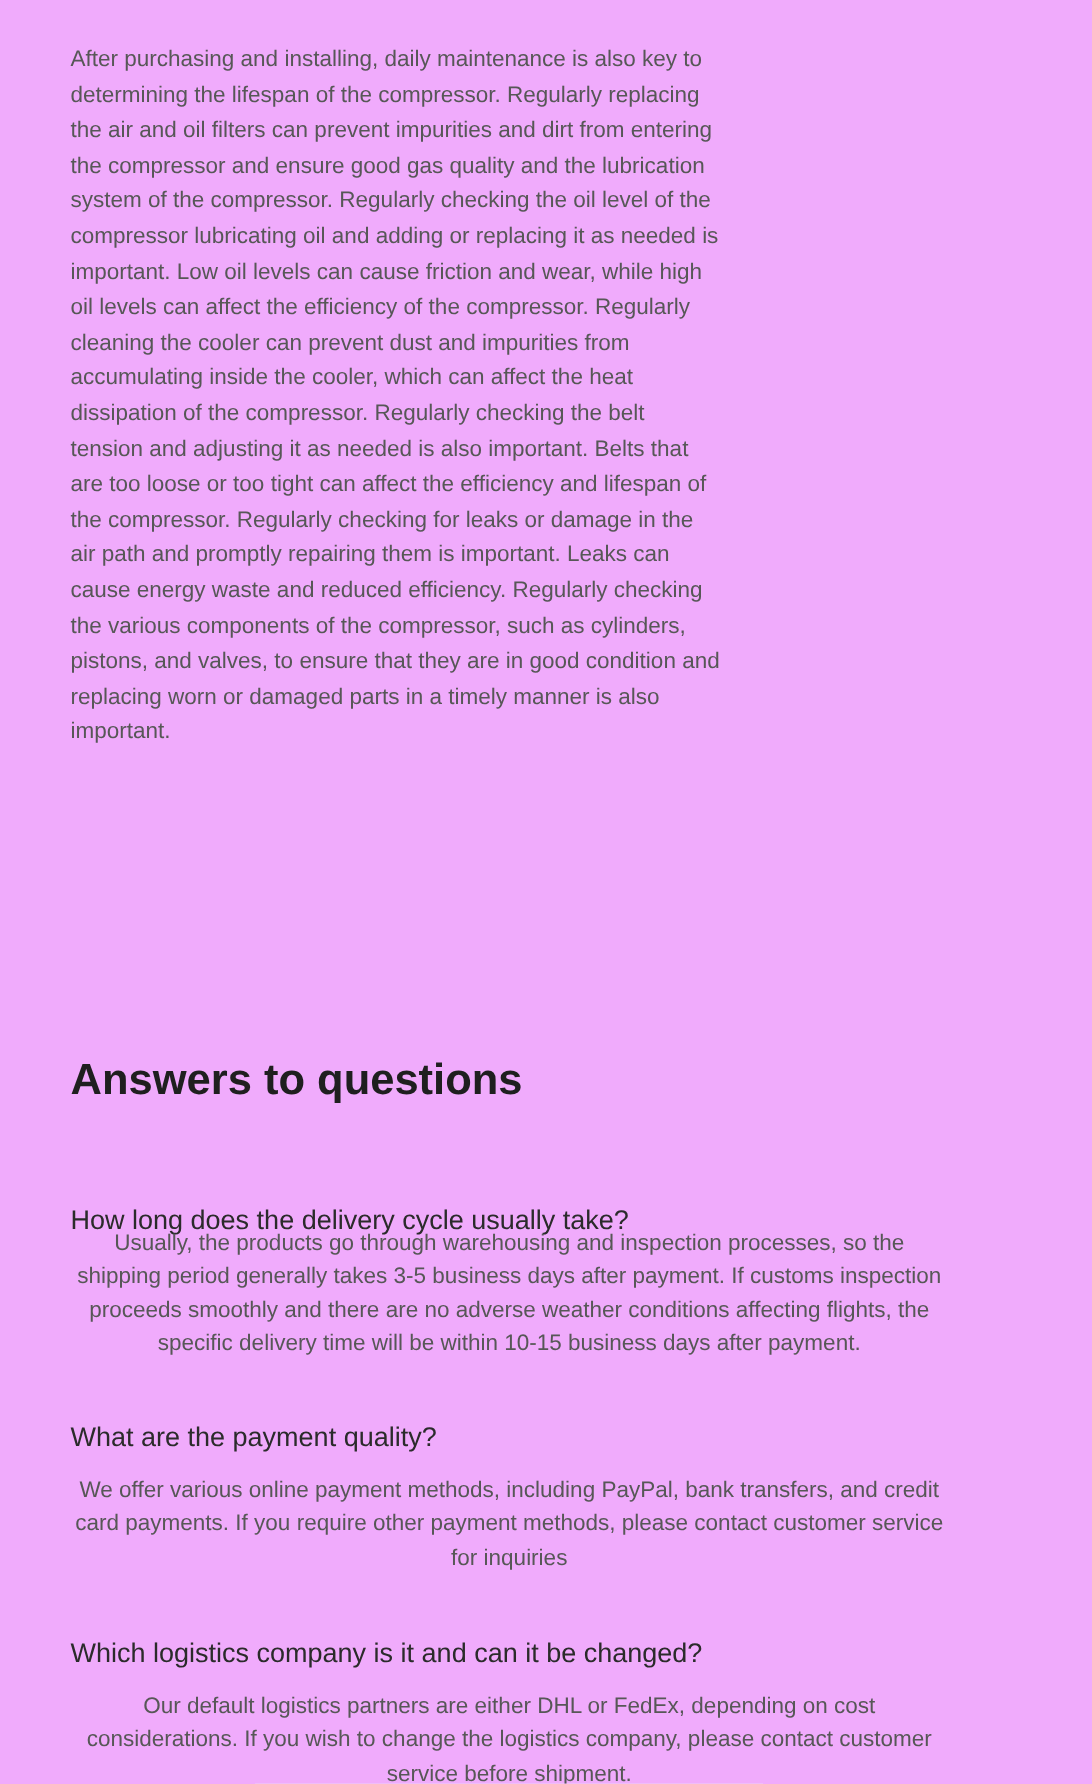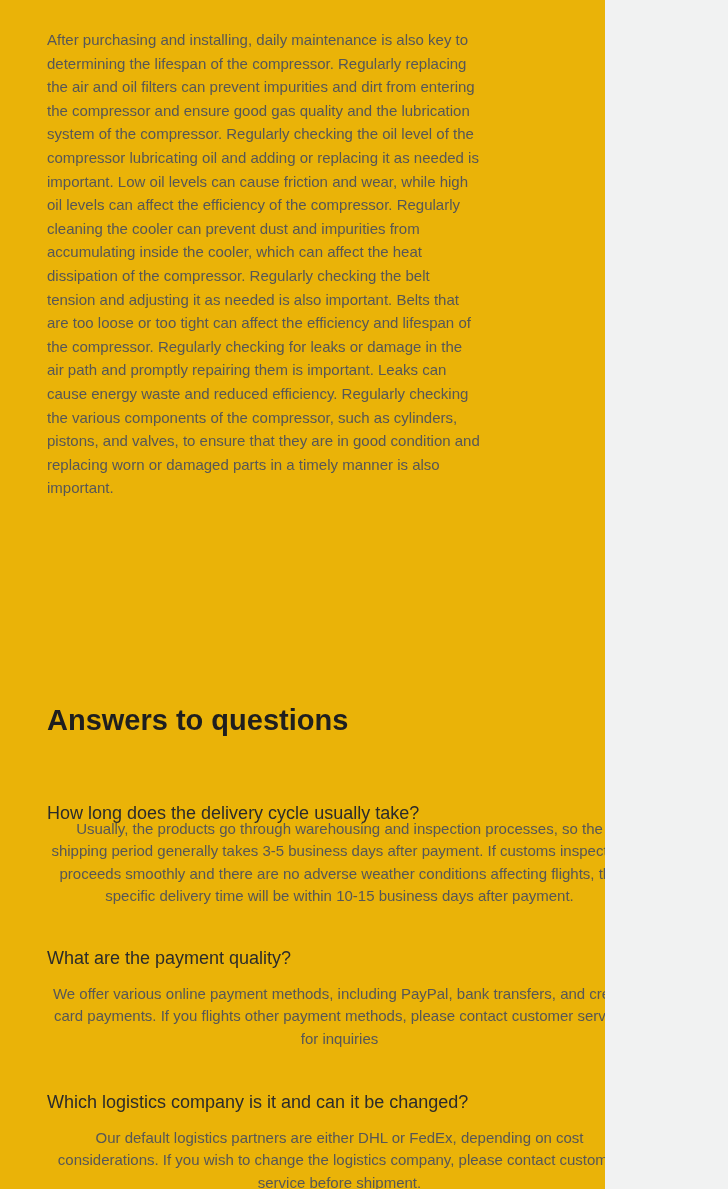--- a/index.html
+++ b/index.html
@@ -5,23 +5,23 @@
   html, body {
     margin: 0;
     padding: 0;
   }
   body {
     font-family: "Liberation Sans", "DejaVu Sans", sans-serif;
     background: #f1f2f2;
   }
   .page {
     position: relative;
-    width: 605px;
+    width: 728px;
     height: 1189px;
-    background: #eab308;
+    background: #f0abfc;
     overflow: hidden;
   }
   .description {
     position: absolute;
     left: 47px;
     top: 28px;
     width: 434px;
     margin: 0;
     font-size: 15px;
     line-height: 23.6px;
@@ -74,19 +74,19 @@
 
   <p class="description">After purchasing and installing, daily maintenance is also key to determining the lifespan of the compressor. Regularly replacing the air and oil filters can prevent impurities and dirt from entering the compressor and ensure good gas quality and the lubrication system of the compressor. Regularly checking the oil level of the compressor lubricating oil and adding or replacing it as needed is important. Low oil levels can cause friction and wear, while high oil levels can affect the efficiency of the compressor. Regularly cleaning the cooler can prevent dust and impurities from accumulating inside the cooler, which can affect the heat dissipation of the compressor. Regularly checking the belt tension and adjusting it as needed is also important. Belts that are too loose or too tight can affect the efficiency and lifespan of the compressor. Regularly checking for leaks or damage in the air path and promptly repairing them is important. Leaks can cause energy waste and reduced efficiency. Regularly checking the various components of the compressor, such as cylinders, pistons, and valves, to ensure that they are in good condition and replacing worn or damaged parts in a timely manner is also important.</p>
 
   <section>
     <h1 class="faq-title">Answers to questions</h1>
 
     <h2 class="faq-question q0">How long does the delivery cycle usually take?</h2>
     <p class="faq-answer a0">Usually, the products go through warehousing and inspection processes, so the shipping period generally takes 3-5 business days after payment. If customs inspection proceeds smoothly and there are no adverse weather conditions affecting flights, the specific delivery time will be within 10-15 business days after payment.</p>
 
     <h2 class="faq-question q1">What are the payment quality?</h2>
-    <p class="faq-answer a1">We offer various online payment methods, including PayPal, bank transfers, and credit card payments. If you flights other payment methods, please contact customer service for inquiries</p>
+    <p class="faq-answer a1">We offer various online payment methods, including PayPal, bank transfers, and credit card payments. If you require other payment methods, please contact customer service for inquiries</p>
 
     <h2 class="faq-question q2">Which logistics company is it and can it be changed?</h2>
     <p class="faq-answer a2">Our default logistics partners are either DHL or FedEx, depending on cost considerations. If you wish to change the logistics company, please contact customer service before shipment.</p>
   </section>
 
 </div>
 
 </body></html>

